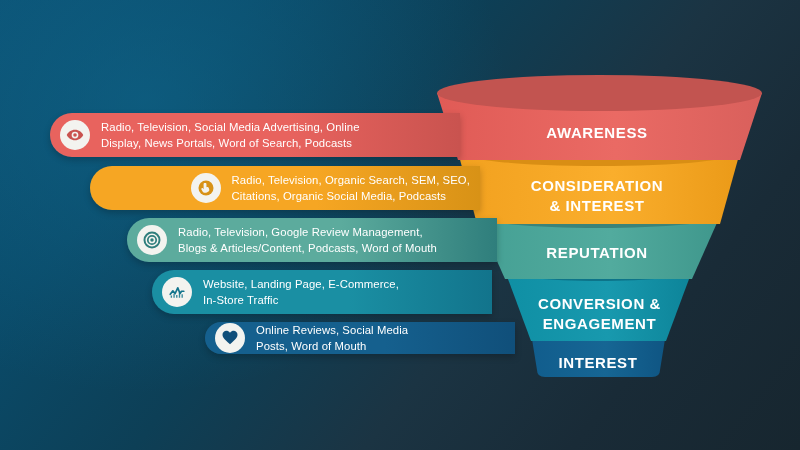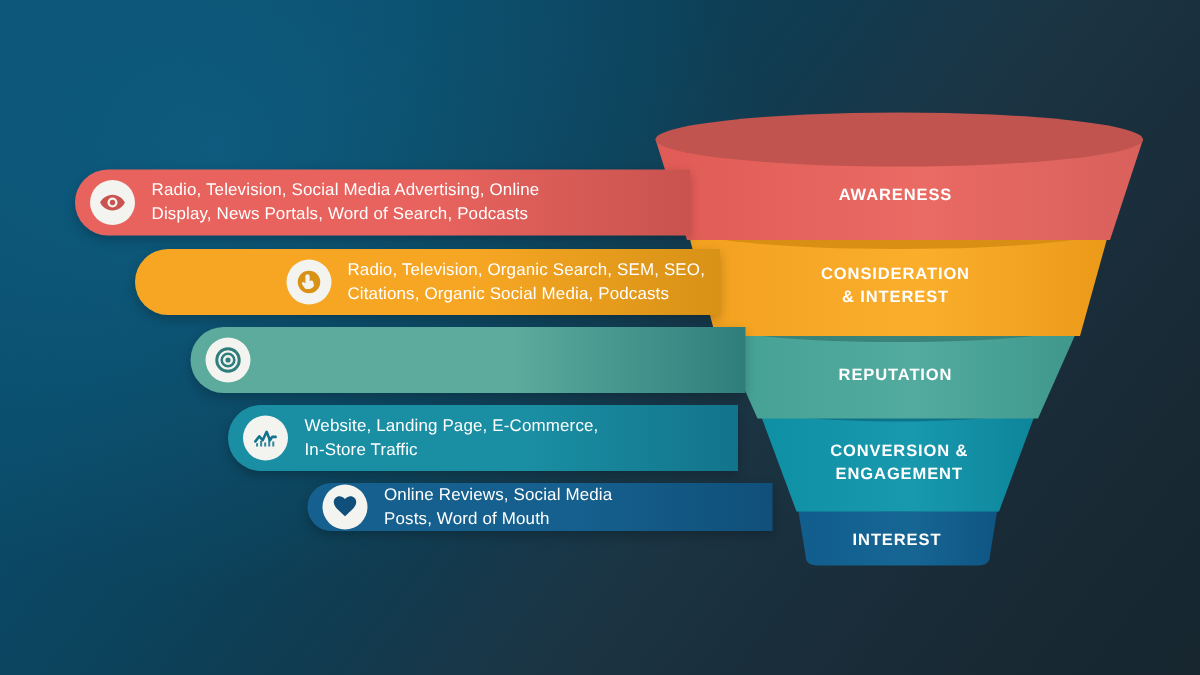--- a/index.html
+++ b/index.html
@@ -22,21 +22,21 @@
     position: absolute;
     left: 0;
     top: 0;
     width: 800px;
     height: 450px;
   }
   .stage-label {
     position: absolute;
     color: #ffffff;
     font-weight: bold;
-    font-size: 11px;
+    font-size: 15px;
     letter-spacing: 0.6px;
     line-height: 1.33;
     text-align: center;
     white-space: pre-line;
     z-index: 6;
     pointer-events: none;
   }
   
   .bar {
     position: absolute;
@@ -95,20 +95,22 @@
 Citations, Organic Social Media, Podcasts</div>
       </div>
       <div class="bar" style="left: 127px; top: 218px; width: 370px; height: 44px; background: linear-gradient(90deg, rgb(92, 171, 157) 0%, rgb(92, 171, 157) 58%, rgb(47, 126, 124) 100%);">
         <div class="bar-icon">
           <svg width="18" height="18" viewBox="0 0 24 24">
             <circle cx="12" cy="12" r="10" fill="none" stroke="#2f7e7c" stroke-width="2.6"></circle>
             <circle cx="12" cy="12" r="5.6" fill="none" stroke="#2f7e7c" stroke-width="2.3"></circle>
             <circle cx="12" cy="12" r="2.3" fill="#2f7e7c"></circle>
           </svg>
         </div>
+        <div class="bar-text">Radio, Television, Google Review Management,
+Blogs &amp; Articles/Content, Podcasts, Word of Mouth</div>
       </div>
       <div class="bar" style="left: 152px; top: 270px; width: 340px; height: 44px; background: linear-gradient(90deg, rgb(26, 143, 163) 0%, rgb(26, 143, 163) 58%, rgb(18, 116, 140) 100%);">
         <div class="bar-icon">
           <svg width="18" height="18" viewBox="0 0 24 24">
             <path fill="none" stroke="#12748c" stroke-width="2.3" stroke-linecap="round" stroke-linejoin="round" d="M3 15l3.5-4.5L9.5 14 13 6.5l3 7.5 2-3h3"></path>
             <path fill="#12748c" d="M3.6 16.6h1.8v3H3.6zM7.2 14.4H9v5.2H7.2zM10.8 16H12.6v3.6h-1.8zM14.4 12.6h1.8v7h-1.8zM18 15h1.8v4.6H18z" opacity=".85"></path>
           </svg>
         </div>
         <div class="bar-text">Website, Landing Page, E-Commerce,
 In-Store Traffic</div>

